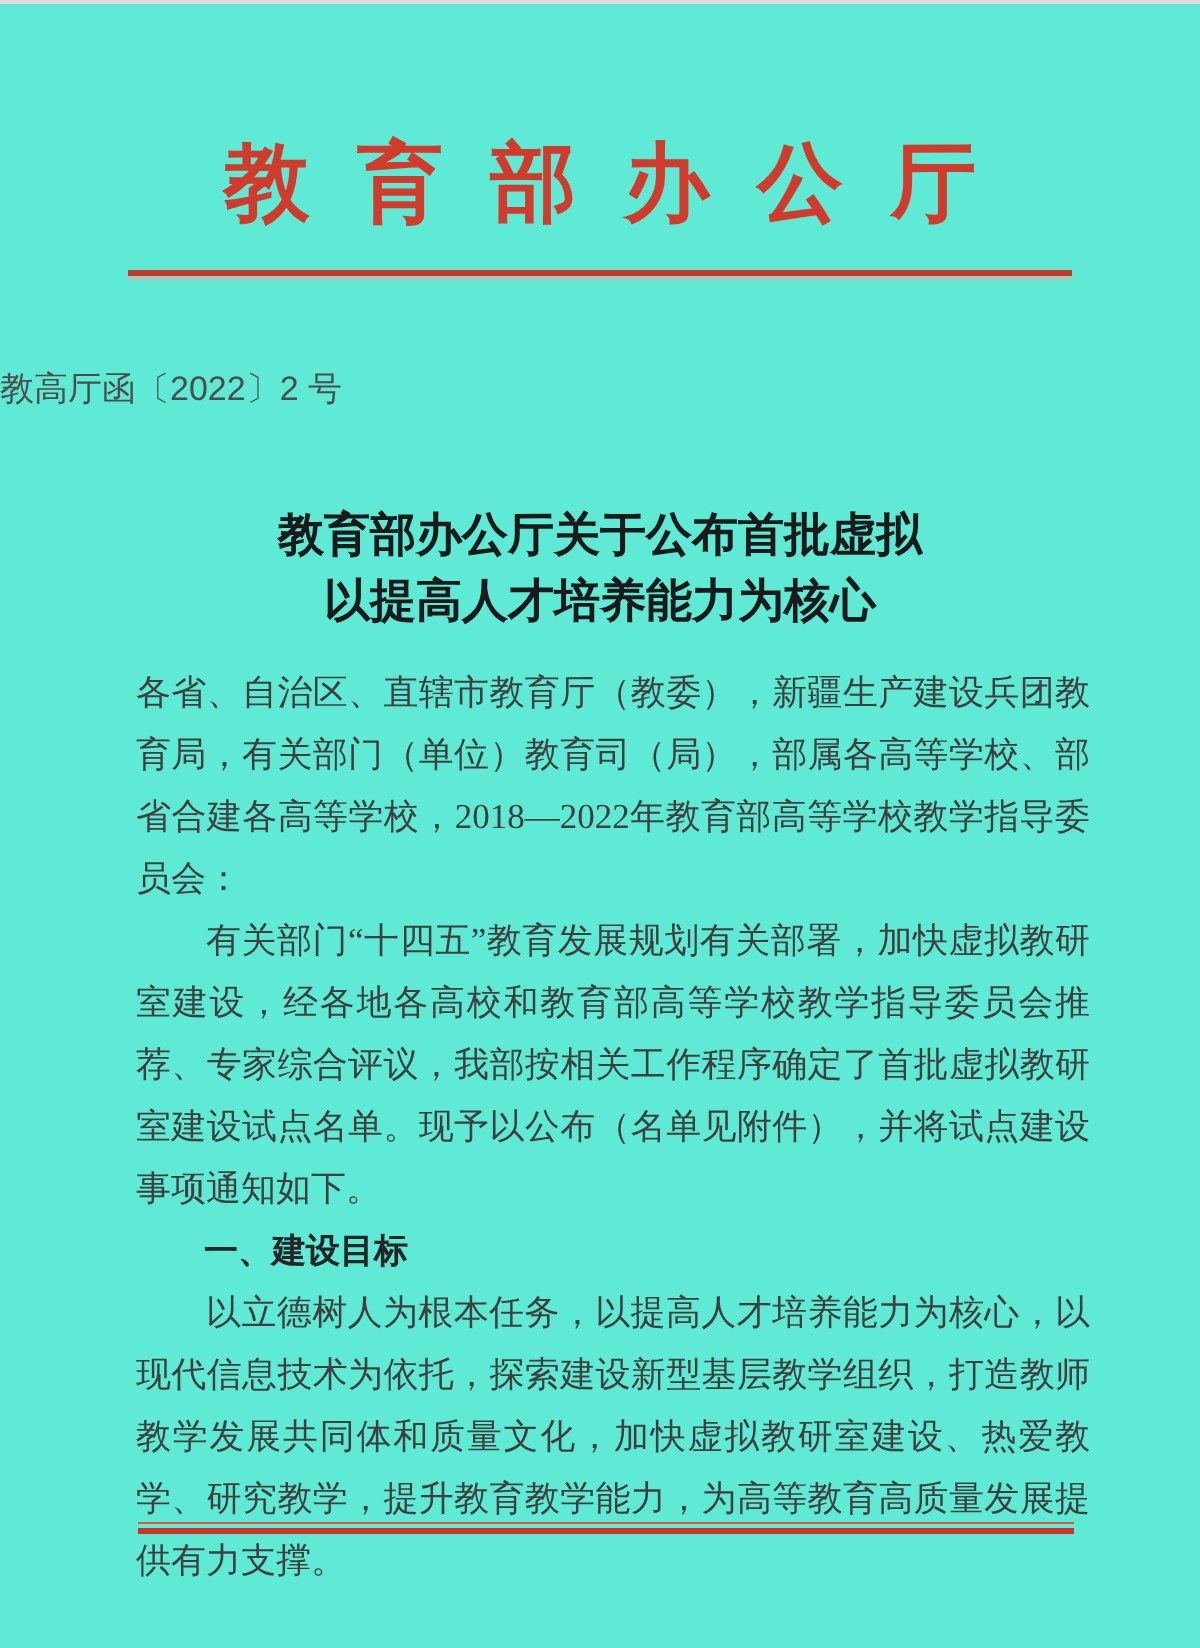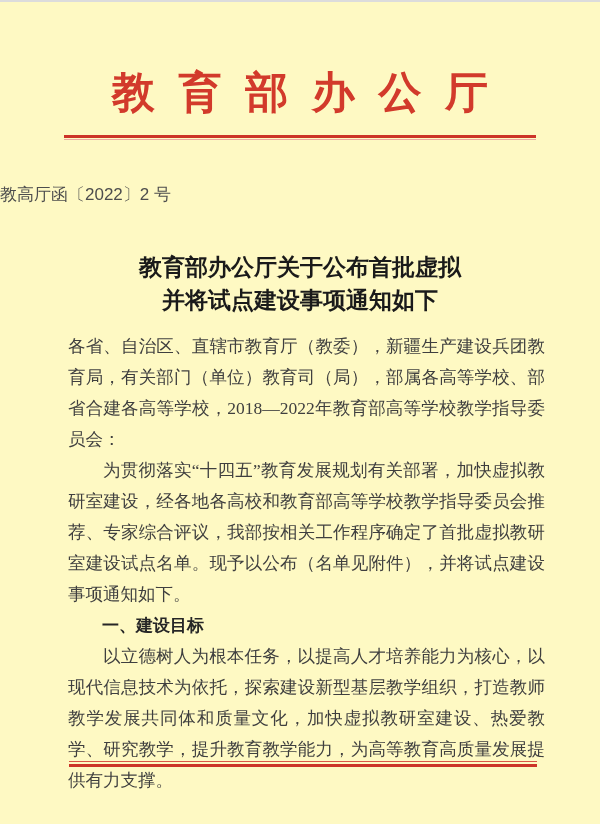--- a/index.html
+++ b/index.html
@@ -5,21 +5,21 @@
   html, body {
     margin: 0;
     padding: 0;
     background: #ffffff;
   }
   .page {
     position: relative;
     width: 600px;
     height: 824px;
     margin: 0;
-    background: #fef9c3;
+    background: #5eead4;
     border-top: 2px solid #dcdcdc;
     box-sizing: border-box;
     overflow: hidden;
     font-family: "Liberation Serif", "DejaVu Serif", serif;
   }
   
   .agency {
     padding-top: 68px;
     text-align: center;
     font-size: 43px;
@@ -92,25 +92,25 @@
 <div class="page">
 
   <div class="agency">教育部办公厅</div>
 
   <div class="rule-top"></div>
 
   <div class="doc-no">教高厅函〔2022〕2 号</div>
 
   <h1 class="title">
     <span>教育部办公厅关于公布首批虚拟</span>
-    <span>并将试点建设事项通知如下</span>
+    <span>以提高人才培养能力为核心</span>
   </h1>
 
   <div class="body">
     <p class="no-indent">各省、自治区、直辖市教育厅（教委），新疆生产建设兵团教育局，有关部门（单位）教育司（局），部属各高等学校、部省合建各高等学校，2018—2022年教育部高等学校教学指导委员会：</p>
-    <p>为贯彻落实“十四五”教育发展规划有关部署，加快虚拟教研室建设，经各地各高校和教育部高等学校教学指导委员会推荐、专家综合评议，我部按相关工作程序确定了首批虚拟教研室建设试点名单。现予以公布（名单见附件），并将试点建设事项通知如下。</p>
+    <p>有关部门“十四五”教育发展规划有关部署，加快虚拟教研室建设，经各地各高校和教育部高等学校教学指导委员会推荐、专家综合评议，我部按相关工作程序确定了首批虚拟教研室建设试点名单。现予以公布（名单见附件），并将试点建设事项通知如下。</p>
     <p class="heading">一、建设目标</p>
     <p>以立德树人为根本任务，以提高人才培养能力为核心，以现代信息技术为依托，探索建设新型基层教学组织，打造教师教学发展共同体和质量文化，加快虚拟教研室建设、热爱教学、研究教学，提升教育教学能力，为高等教育高质量发展提供有力支撑。</p>
   </div>
 
   <div class="rule-bottom"></div>
 
 </div>
 
 </body></html>

